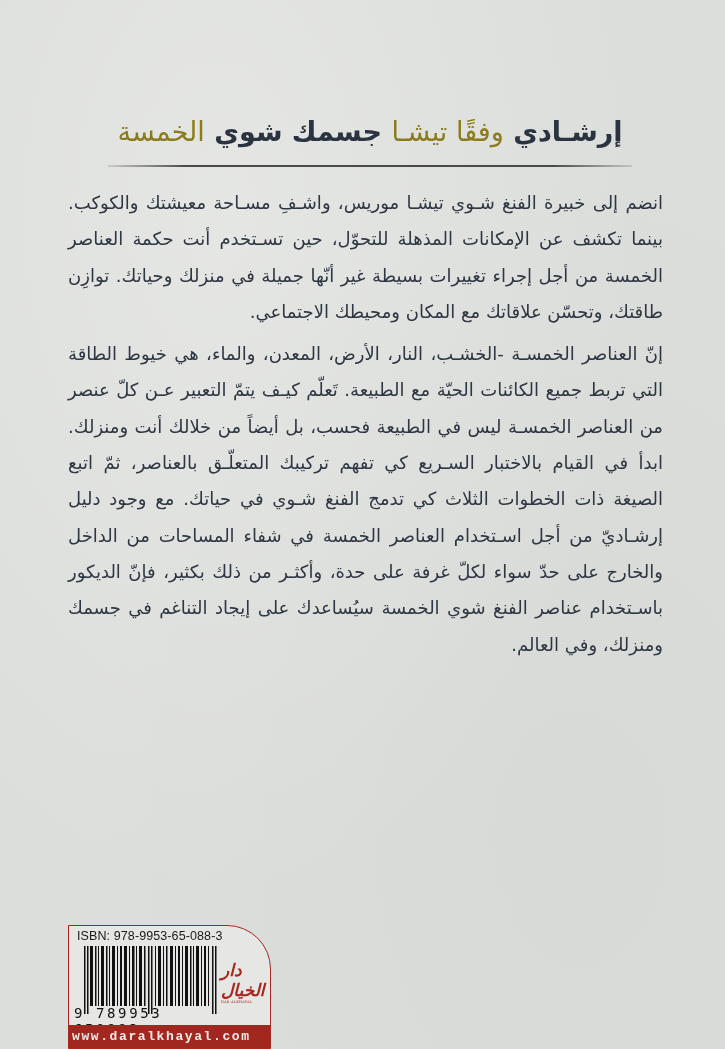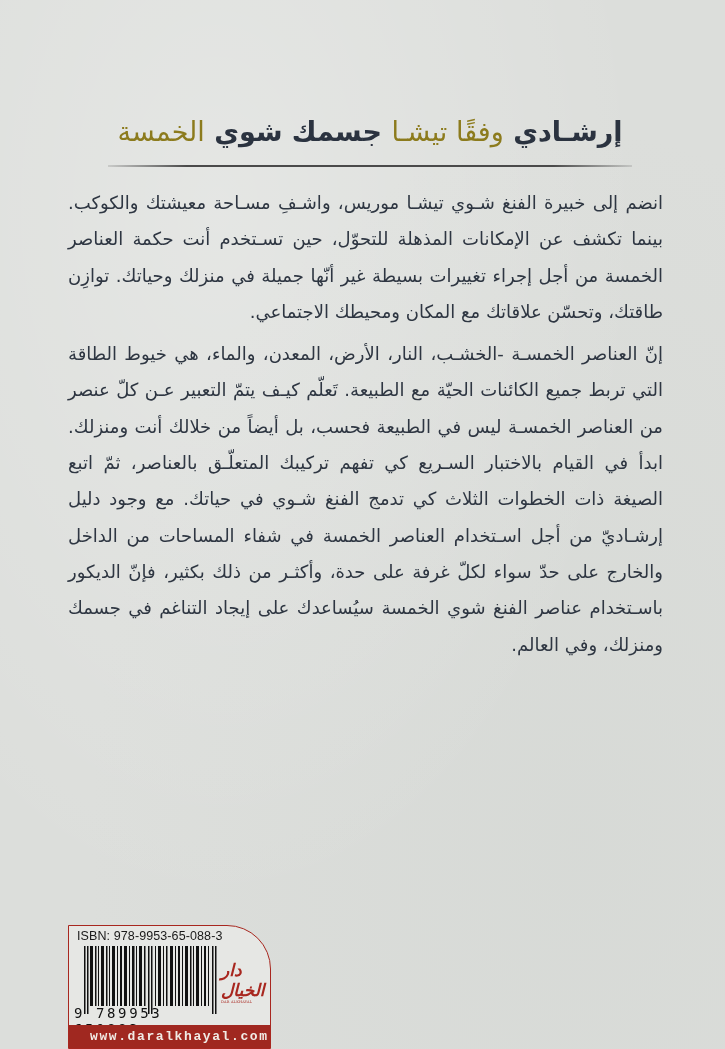--- a/index.html
+++ b/index.html
@@ -128,21 +128,21 @@
     bottom: 0;
     width: 100%;
     height: 23px;
     background: #a02820;
     color: #f1ece6;
     font-family: "Liberation Mono", monospace;
     font-weight: bold;
     font-size: 13px;
     letter-spacing: 1.6px;
     line-height: 23px;
-    padding-left: 21px;
+    padding-left: 3px;
     box-sizing: border-box;
   }
 </style>
 </head>
 <body>
 
 <div class="cover">
 
   <div class="title">
     <span class="dark">إرشـادي</span>

